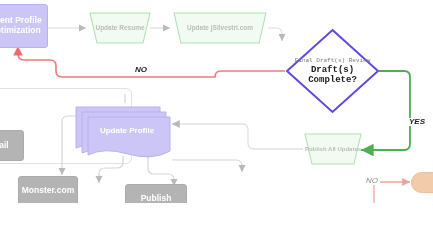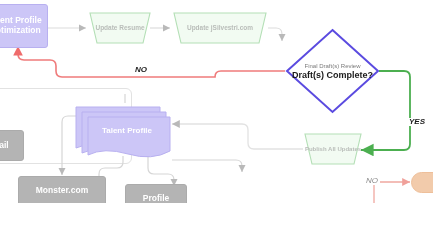--- a/index.html
+++ b/index.html
@@ -72,20 +72,21 @@
     top: 0;
   }
   .trap .node-label {
     position: relative;
     z-index: 2;
   }
 
   
   .diamond {
     background: transparent;
+    font-family: Liberation Mono, monospace;
   }
   .diamond svg {
     position: absolute;
     left: 0;
     top: 0;
   }
   .diamond .dia-text {
     position: relative;
     z-index: 2;
     text-align: center;
@@ -231,34 +232,34 @@
     <span class="node-label" style="font-size:6px;">Publish All Updates</span>
   </div>
 
   <div class="node stack" style="left:74px; top:104px; width:98px; height:56px;">
     <svg width="98" height="56">
       <path d="M2,3 L86,3 L86,40 Q68,50 44,43 Q20,36 2,44 Z" fill="#ccc6f7" stroke="#b8b0f0" stroke-width="1"></path>
       <path d="M8,8 L92,8 L92,45 Q74,55 50,48 Q26,41 8,49 Z" fill="#ccc6f7" stroke="#b8b0f0" stroke-width="1"></path>
       <path d="M14,13 L96,13 L96,47 Q78,57 54,50 Q30,43 14,51 Z" fill="#ccc6f7" stroke="#b8b0f0" stroke-width="1"></path>
     </svg>
     <span class="node-label" style="display:block; margin-top:-2px; margin-left:8px;">
-      <span style="display:block;">Talent Profile</span>
+      <span style="display:block;">Update Profile</span>
     </span>
   </div>
 
   <div class="node box-gray" style="left:-22px; top:130px; width:46px; height:31px;">
     <span class="node-label" style="margin-left:6px;">ail</span>
   </div>
 
-  <div class="node box-gray" style="left:18px; top:176px; width:88px; height:30px;">
+  <div class="node box-gray" style="left:18px; top:176px; width:60px; height:30px;">
     <span class="node-label">Monster.com</span>
   </div>
 
   <div class="node box-gray" style="left:125px; top:184px; width:62px; height:30px;">
-    <span class="node-label">Profile</span>
+    <span class="node-label">Publish</span>
   </div>
 
 
   <div class="node pill-pink" style="left:411px; top:172px; width:40px; height:21px;">
     <span class="node-label"></span>
   </div>
 
   <div class="edge-label lbl-no" style="left:133px; top:66px;">NO</div>
 
   <div class="edge-label lbl-yes" style="left:407px; top:118px;">YES</div>

